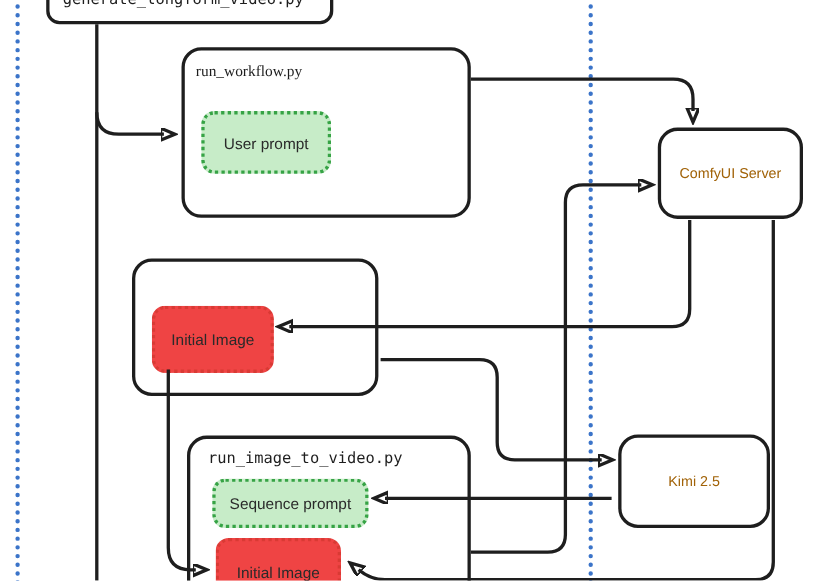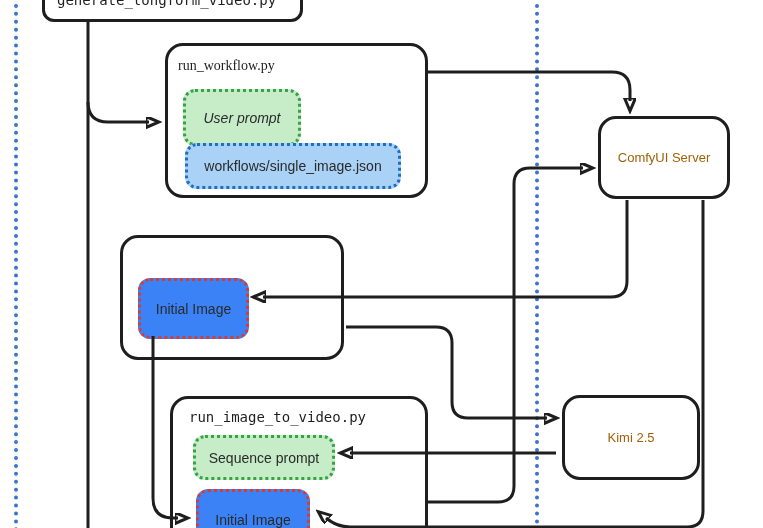--- a/index.html
+++ b/index.html
@@ -25,41 +25,38 @@
     font-family:"DejaVu Sans Mono", monospace;
     font-size:14px; line-height:17px; color:#1e1e1e;
   }
   .pill {
     position:absolute; box-sizing:border-box; border-radius:12px;
     display:flex; align-items:center; justify-content:center;
     font-size:14px; color:#2a2a2a; white-space:nowrap;
   }
   .pill.green { background:#c7ecc8; border:3px dotted #36a345; }
   .pill.blue  { background:#a9d2f6; border:3px dotted #1d6fc2; }
-  .pill.red   { background:#3b82f6; border:3px dotted #d93a34; }
+  .pill.red   { background:#ef4444; border:3px dotted #d93a34; }
   svg.wires { position:absolute; left:0; top:0; pointer-events:none; }
   svg.wires path { fill:none; stroke:#1e1e1e; stroke-width:3; }
 </style>
 </head>
 <body>
 
 <div id="canvas">
 
   <div class="lane" style="left:14px;"></div>
   <div class="lane" style="left:535px;"></div>
 
   <div class="node" style="left:42px; top:-26px; width:261px; height:48px; border-radius:12px;"></div>
   <div class="title" style="left:57px; top:-8px;">generate_longform_video.py</div>
 
   <div class="node" style="left:165px; top:43px; width:263px; height:155px;">
-    <div class="pill green" style="left:15px; top:43px; width:118px; height:57px;font-style:italic;">
+    <div class="pill green" style="left:15px; top:55px; width:118px; height:57px;">
       <span>User prompt</span>
-    </div>
-    <div class="pill blue" style="left:17px; top:97px; width:216px; height:46px;">
-      <span>workflows/single_image.json</span>
     </div>
   </div>
   <div class="title" style="left:178px; top:57px;font-family:Liberation Serif, serif;">run_workflow.py</div>
 
   <div class="node" style="left:120px; top:235px; width:224px; height:125px;">
     <div class="pill red" style="left:15px; top:40px; width:111px; height:61px;">
       <span>Initial Image</span>
     </div>
   </div>
 

